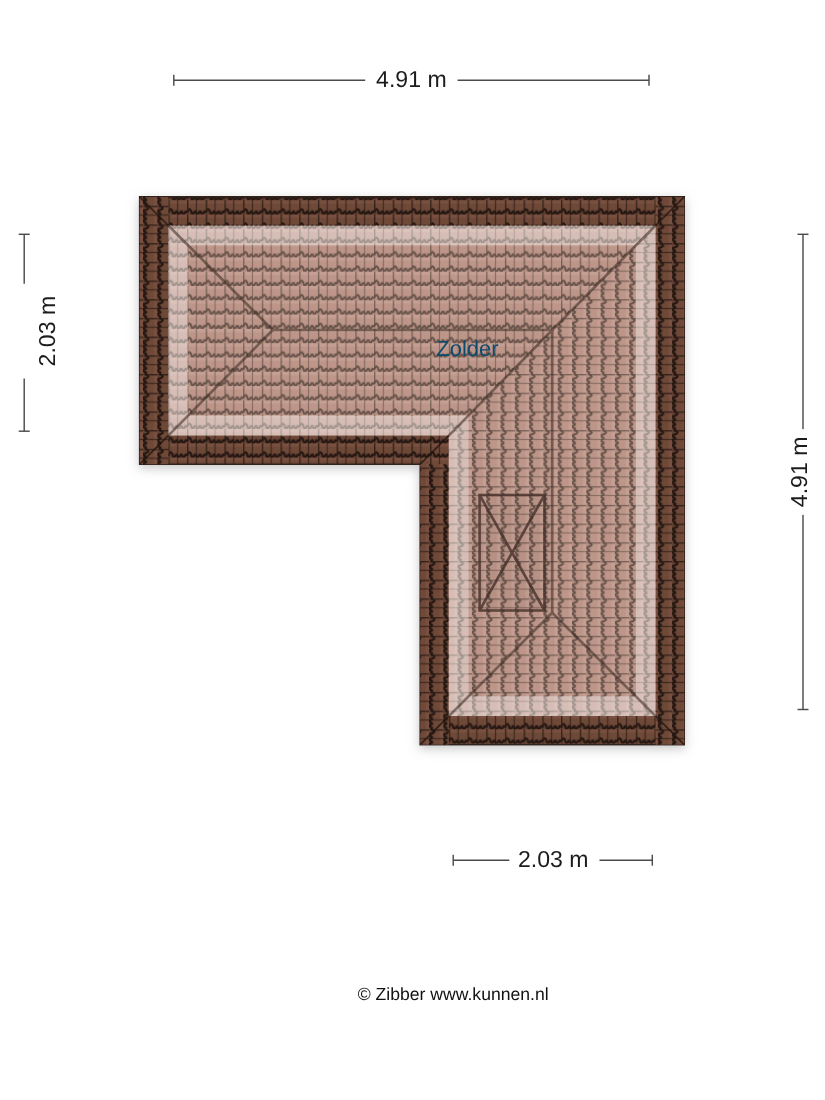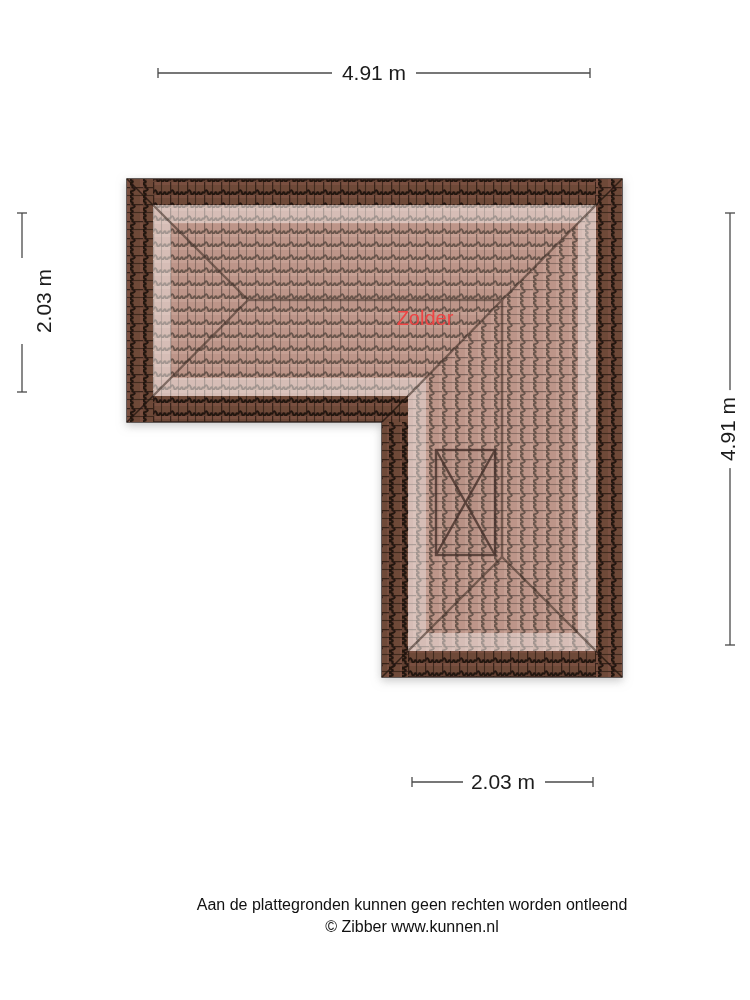--- a/index.html
+++ b/index.html
@@ -9,21 +9,21 @@
     font-family:"Liberation Sans", sans-serif;
   }
   .label{
     position:absolute;color:#1c1c1c;white-space:nowrap;
     transform:translate(-50%,-50%);
     background:#ffffff;padding:1px 7px;
   }
   .dim-label{font-size:21px;}
   .rot{transform:translate(-50%,-50%) rotate(-90deg);}
   .room-label{
-    position:absolute;color:#ef4444;font-size:20px;
+    position:absolute;color:#0c4a6e;font-size:20px;
     transform:translate(-50%,-50%);background:transparent;padding:0;
   }
   .footer{
     position:absolute;left:412px;top:894px;transform:translateX(-50%);
     text-align:center;font-size:16px;line-height:22px;color:#111;
     white-space:nowrap;
   }
   svg{position:absolute;left:0;top:0;}
 </style>
 </head>
@@ -143,15 +143,14 @@
 
 <div class="label dim-label rot" style="left:44px;top:301px;">2.03 m</div>
 
 <div class="label dim-label rot" style="left:728px;top:429px;">4.91 m</div>
 
 <div class="label dim-label" style="left:503px;top:782px;">2.03 m</div>
 
 <div class="room-label" style="left:425px;top:318px;">Zolder</div>
 
 <div class="footer">
-  <div>Aan de plattegronden kunnen geen rechten worden ontleend</div>
   <div>© Zibber www.kunnen.nl</div>
 </div>
 
 </body></html>

